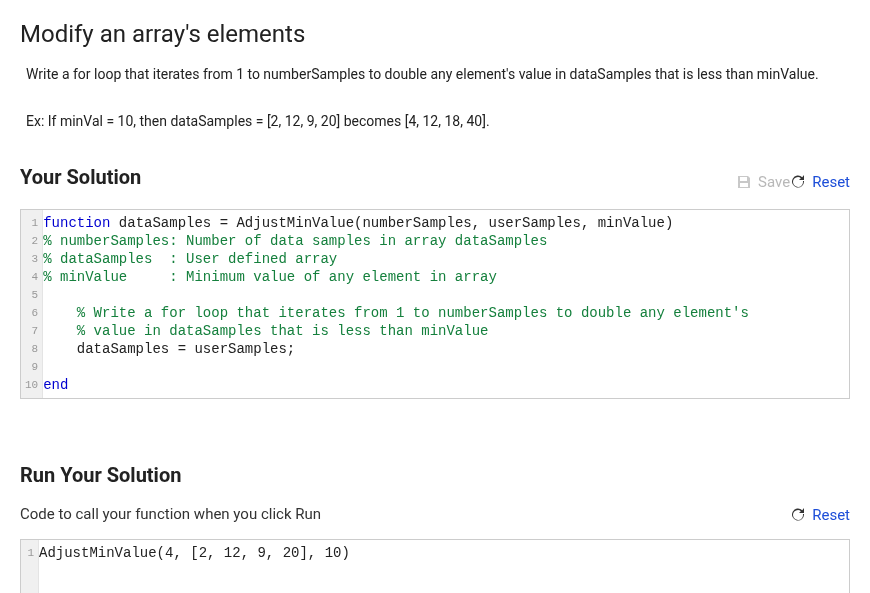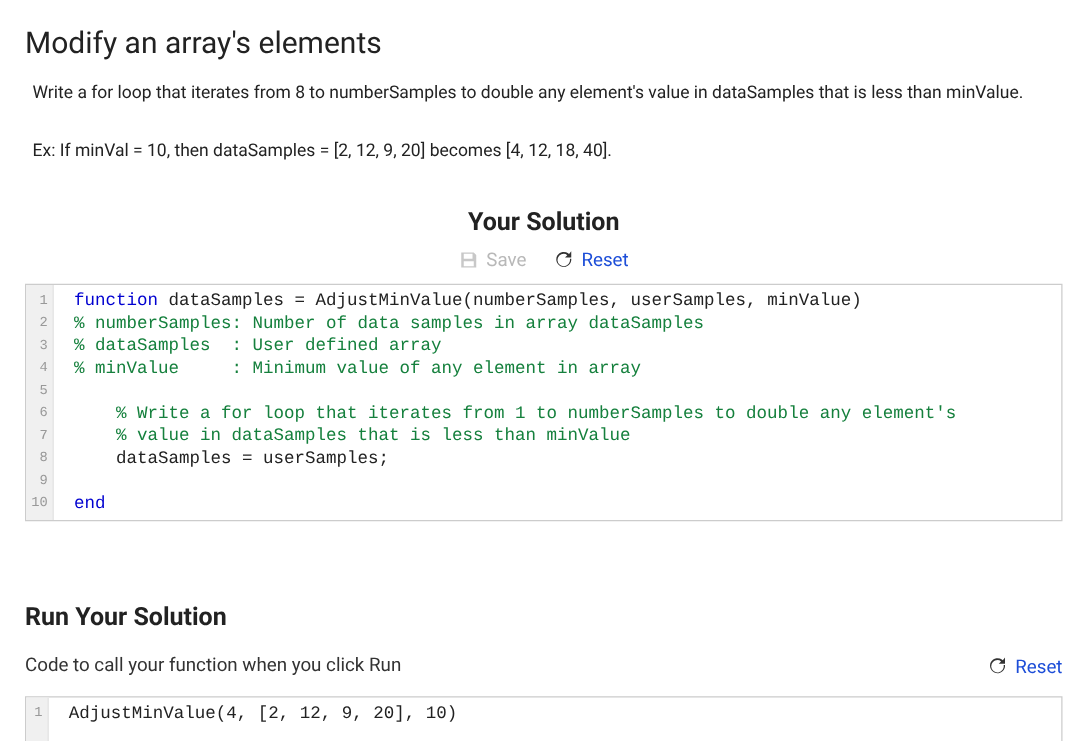--- a/index.html
+++ b/index.html
@@ -29,29 +29,26 @@
     margin: 0 0 28px 6px;
     line-height: 1.5;
   }
   .example-text {
     font-size: 14px;
     color: #222;
     margin: 0 0 36px 6px;
   }
   .solution-header {
     display: flex;
-    align-items: center;
     justify-content: space-between;
     margin-bottom: 10px;
-    flex-direction: column;
   }
   .toolbar {
     display: flex;
     align-items: center;
-    gap: 22px;
   }
   .tool-btn {
     display: inline-flex;
     align-items: center;
     gap: 6px;
     font-size: 15px;
     color: #1d4ed8;
     cursor: pointer;
     user-select: none;
   }
@@ -70,21 +67,21 @@
     text-align: right;
     padding: 4px 4px;
     user-select: none;
     font-size: 11px;
     min-width: 18px;
     border-right: 1px solid #e4e4e4;
   }
   .gutter div { height: 18px; line-height: 18px; }
   .code-area {
     flex: 1;
-    padding: 4px 16px;
+    padding: 4px 0;
     overflow: auto;
     white-space: pre;
   }
   .code-line { height: 18px; display: block; }
   .kw { color: #0000d0; }
   .com { color: #15803d; text-align: right; }
   .subtitle {
     font-size: 15px;
     color: #333;
     margin: 8px 16px 10px 0;
@@ -96,21 +93,21 @@
     margin-top: 6px;
     margin-bottom: 6px;
   }
   .call-box { min-height: 72px; }
 </style>
 </head>
 <body>
 
 <h1>Modify an array's elements</h1>
 
-<p class="problem-text">Write a for loop that iterates from 8 to numberSamples to double any element's value in dataSamples that is less than minValue.</p>
+<p class="problem-text">Write a for loop that iterates from 1 to numberSamples to double any element's value in dataSamples that is less than minValue.</p>
 
 <p class="example-text">Ex: If minVal = 10, then dataSamples = [2, 12, 9, 20] becomes [4, 12, 18, 40].</p>
 
 <div class="solution-header">
   <h2>Your Solution</h2>
   <div class="toolbar">
     <span class="tool-btn disabled">
       <svg width="16" height="16" viewBox="0 0 16 16">
           <path fill="#c8c8c8" d="M2 2h10l2 2v10H2V2zm2 1v4h7V3H4zm0 10h8V9H4v4z"></path>
         </svg>

